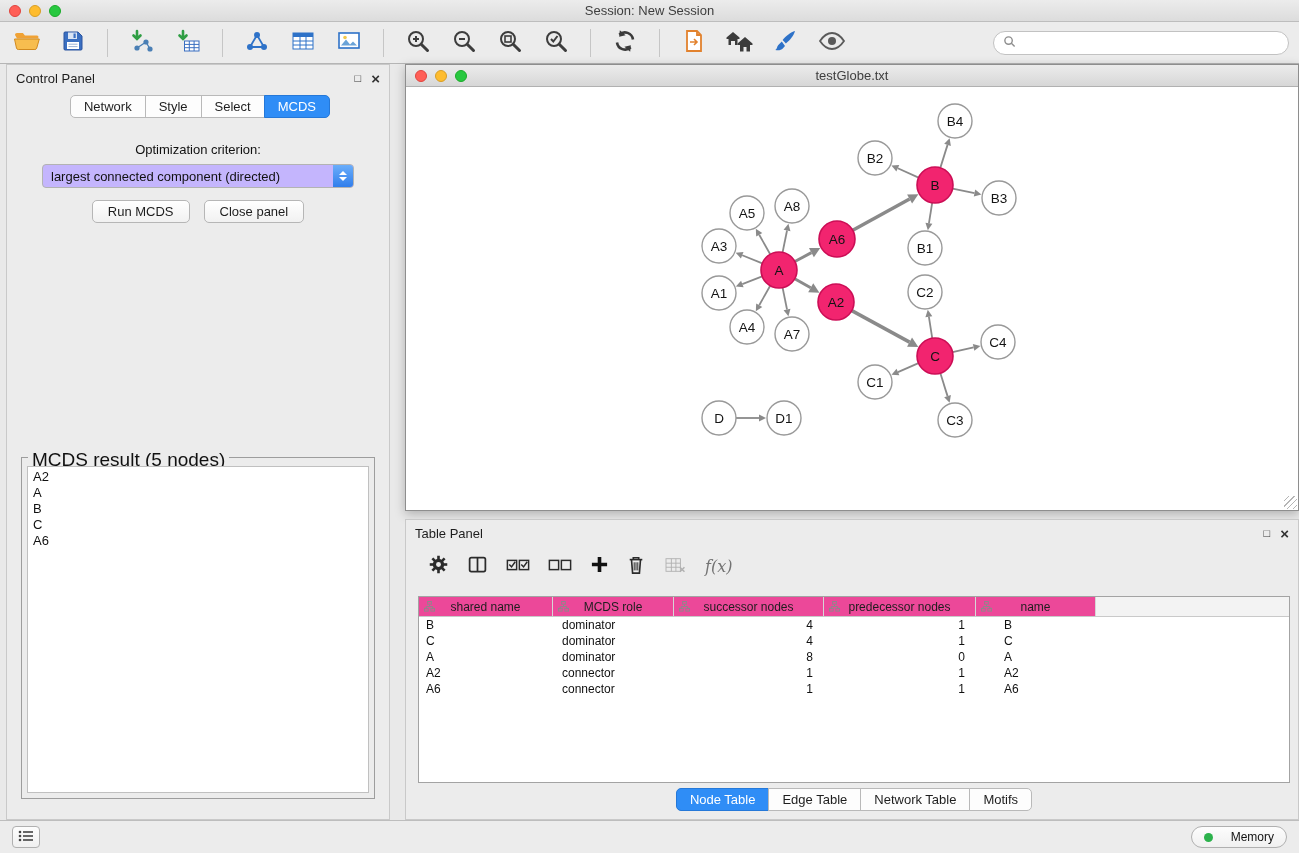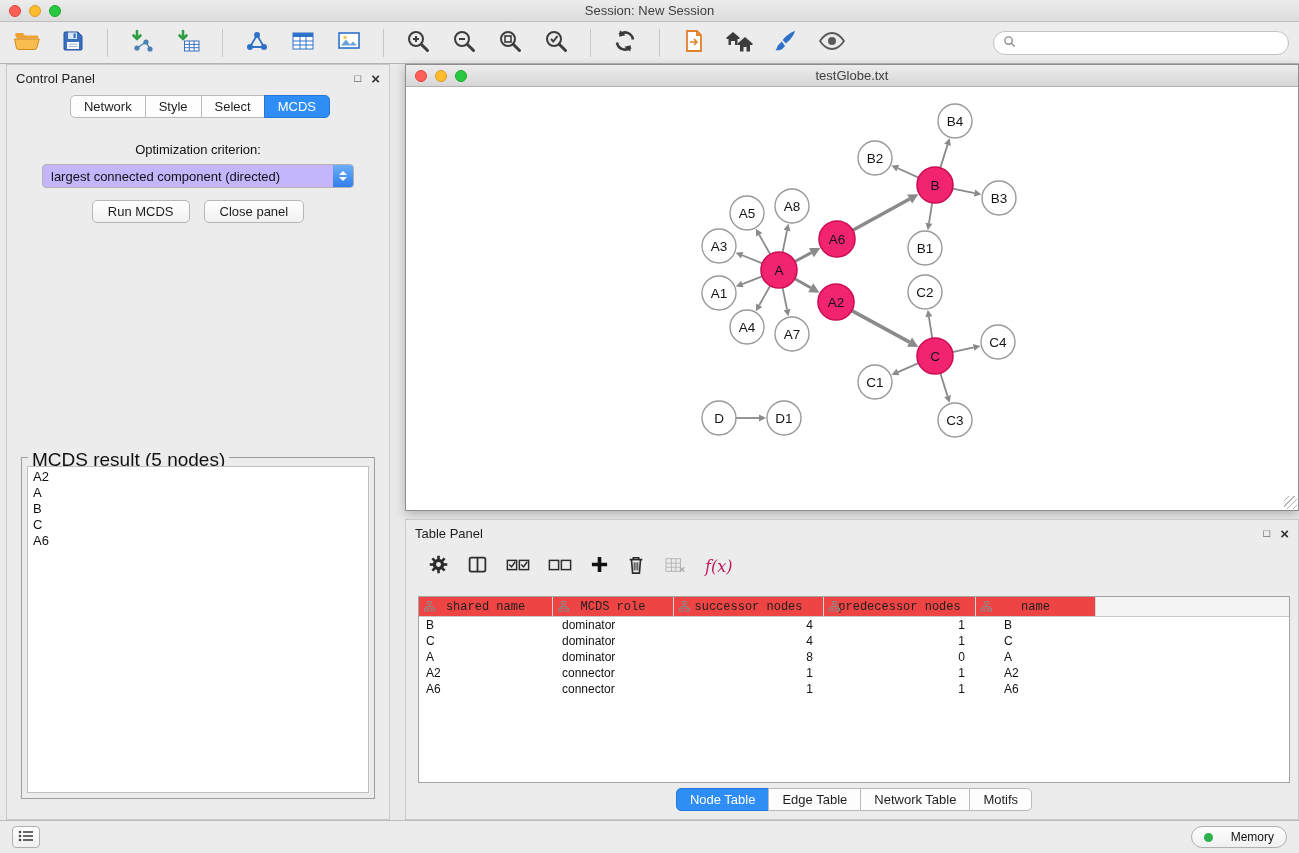--- a/index.html
+++ b/index.html
@@ -68,26 +68,26 @@
   .net-canvas { position:absolute; top:22px; left:0; right:0; bottom:0; background:#fff; overflow:hidden;padding-left:8px; }
   .grip { position:absolute; right:1px; bottom:1px; width:13px; height:13px;
     background:repeating-linear-gradient(135deg, transparent 0 3px, #b5b5b5 3px 4px); }
 
   
   .table-panel { position:absolute; left:405px; top:519px; width:894px; height:301px;
     background:#ececec; border:1px solid #c9c9c9; }
   .tp-header { height:26px; display:flex; align-items:center; padding:0 9px; font-size:13px; color:#1e1e1e; }
   .tp-toolbar { height:40px; display:flex; align-items:center; gap:18px; padding:0 22px; }
   .tp-btn { background:transparent; border:none; display:flex; align-items:center; justify-content:center; cursor:pointer; }
-  .fx { font-family:"DejaVu Serif", serif; font-style:italic; font-size:16px; color:#be185d; }
+  .fx { font-family:"DejaVu Serif", serif; font-style:italic; font-size:16px; color:#737373; }
   .tp-table { position:absolute; left:12px; right:8px; top:76px; bottom:36px; background:#fff;
     border:1px solid #a3a3a3; overflow:hidden; }
   .thead { display:flex; height:20px; background:#f3f3f3; border-bottom:1px solid #c9c9c9; }
   .th { position:relative; display:flex; align-items:center; justify-content:center;
-    font-size:12px; color:#1e1e1e; border-right:1px solid #d6d6d6; background:#ef4444; cursor:pointer;font-family:Liberation Mono, monospace; }
+    font-size:12px; color:#1e1e1e; border-right:1px solid #d6d6d6; background:#ec4899; cursor:pointer; }
   .th .th-icon { position:absolute; left:5px; top:4px; }
   .tr { display:flex; height:16px; }
   .td { font-size:12px; line-height:16px; white-space:nowrap; overflow:hidden; color:#111; }
   .td.left { text-align:left; padding-left:7px; }
   .td.right { text-align:right; padding-right:11px; }
   .tr .td:nth-child(2) { padding-left:9px; }
   .tr .td:nth-child(5) { padding-left:28px; }
   .tp-tabs { position:absolute; bottom:8px; left:0; right:0; display:flex; justify-content:center; }
 
   

